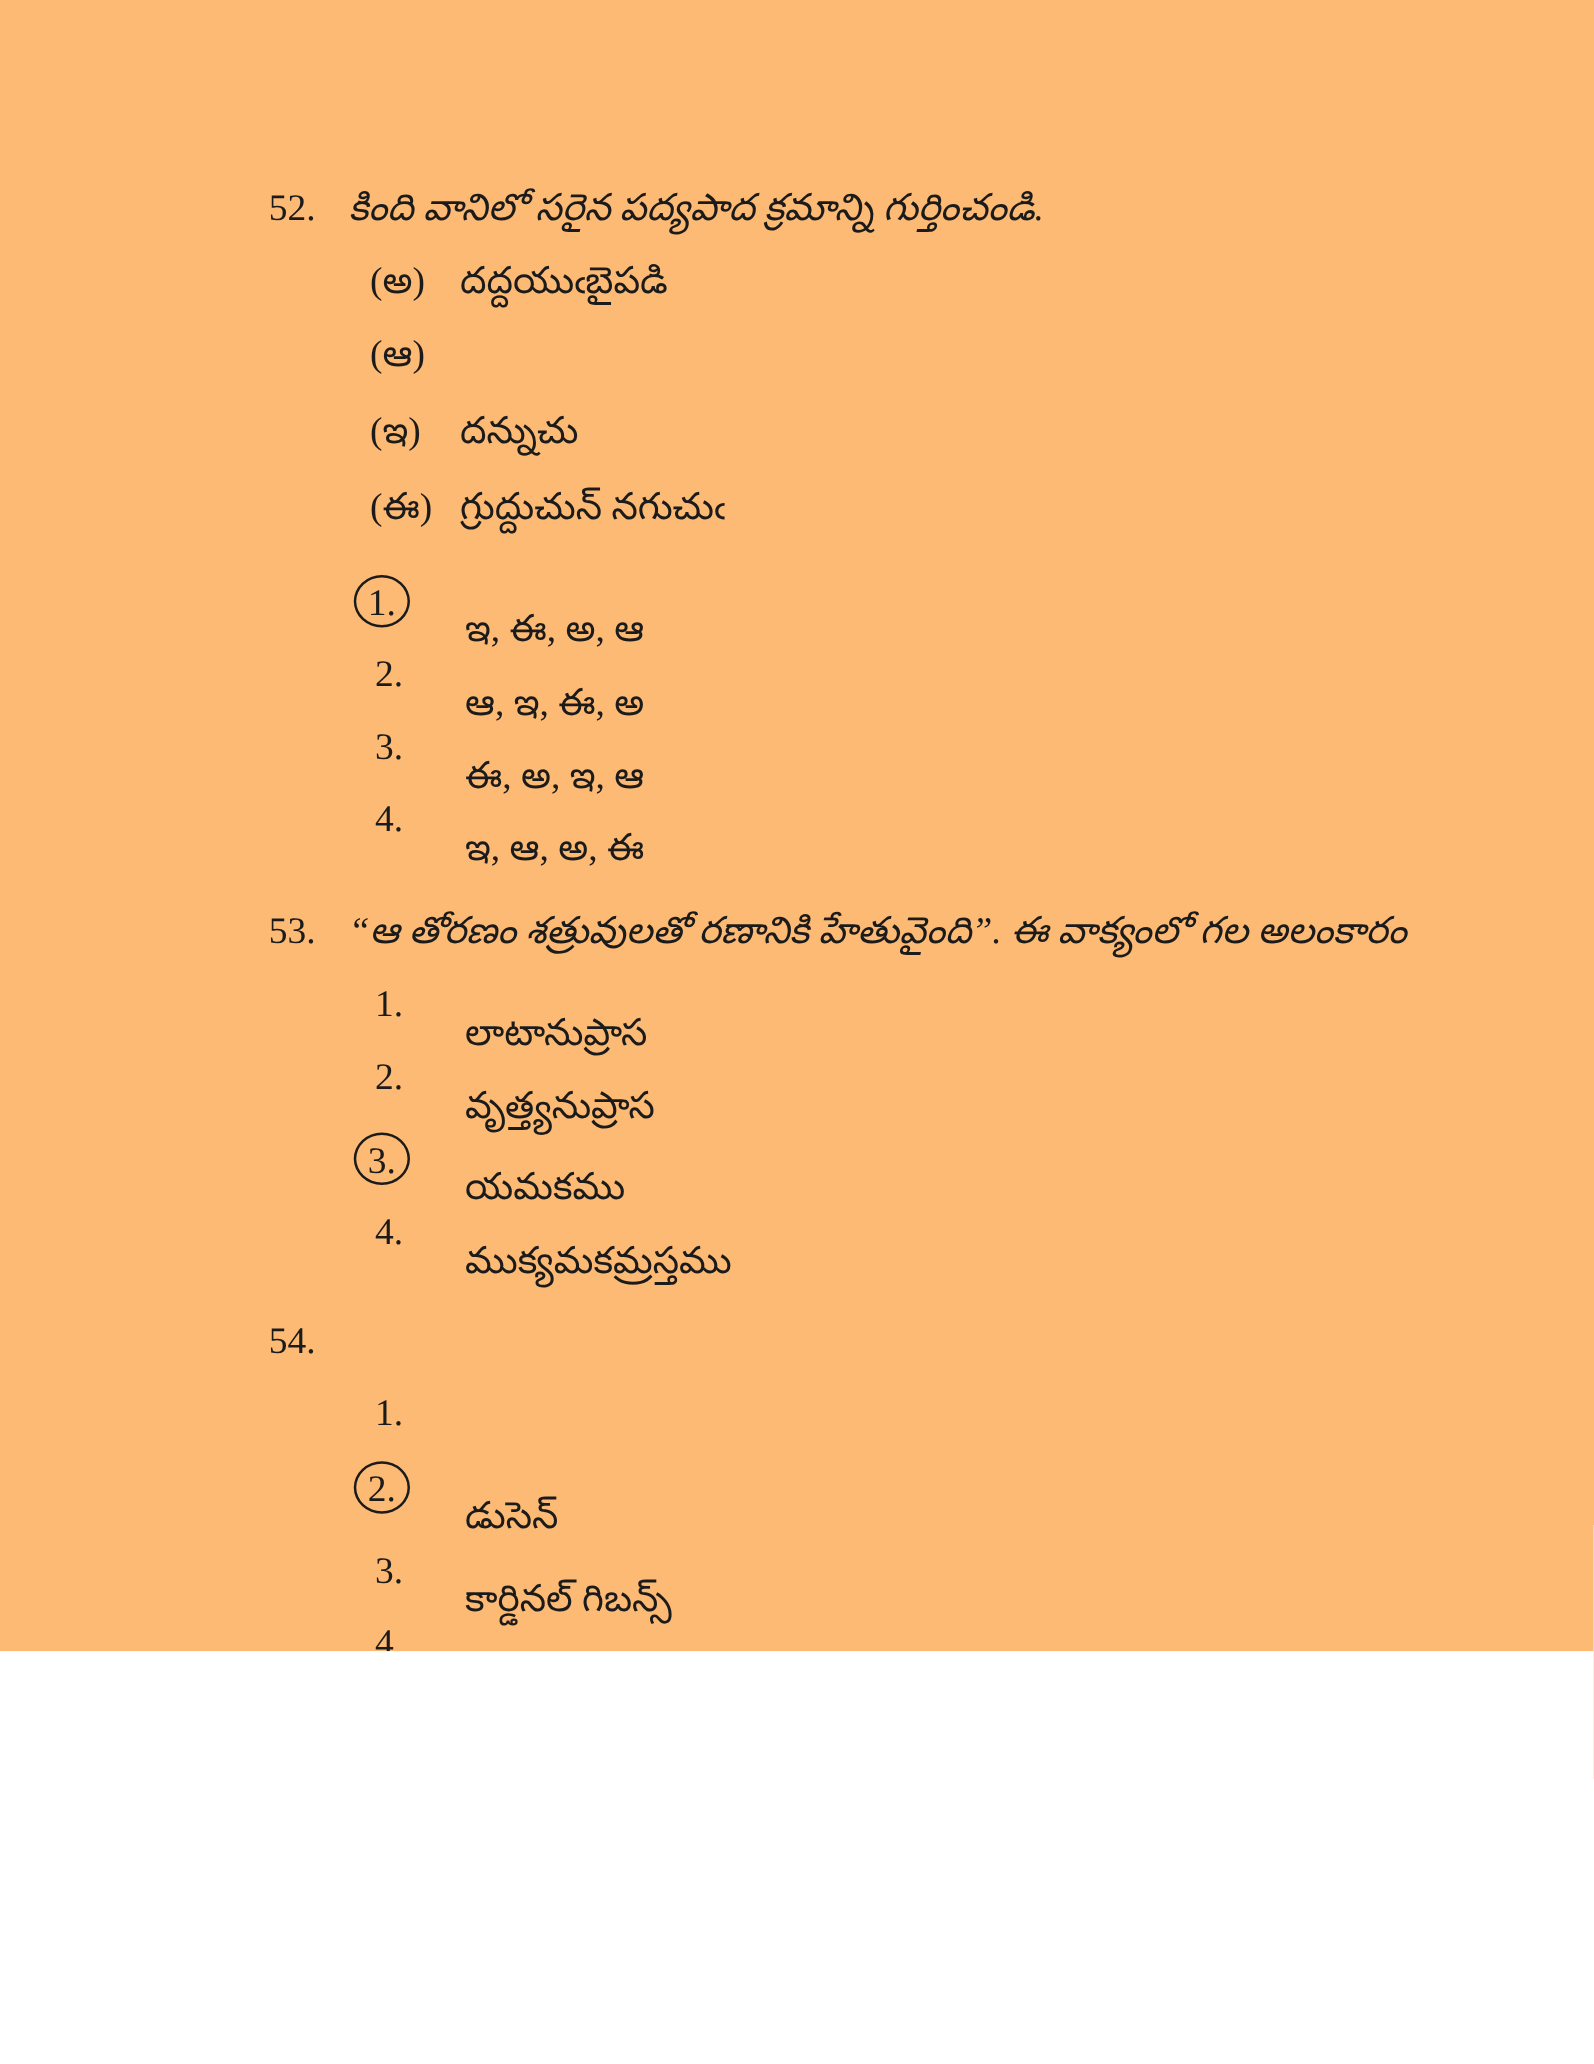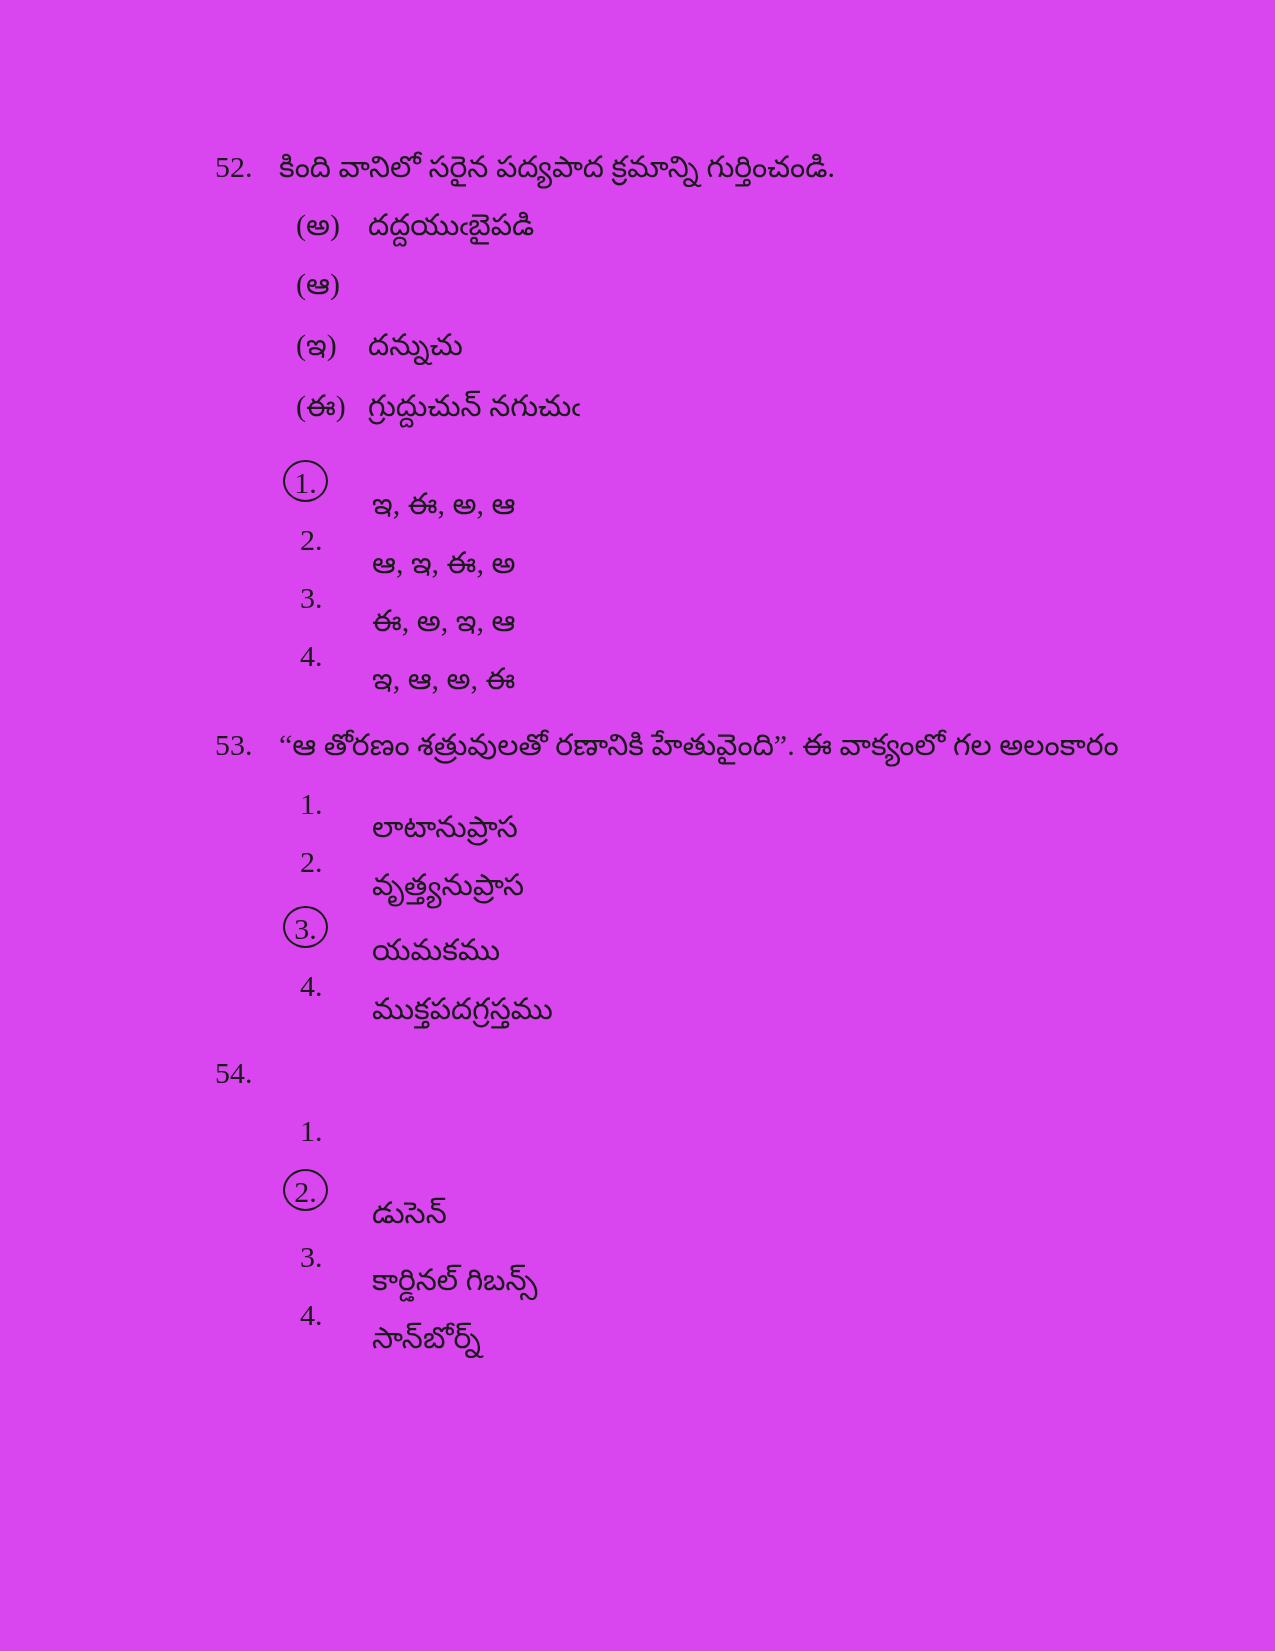--- a/index.html
+++ b/index.html
@@ -3,22 +3,22 @@
 <meta charset="utf-8">
 <style>
   html, body {
     margin: 0;
     padding: 0;
     background: #ffffff;
   }
   .page {
     position: relative;
     width: 1275px;
-    height: 1651px;
-    background: #d946ef;
+    height: 1321px;
+    background: #fdba74;
     font-family: "Liberation Serif", "DejaVu Serif", serif;
     color: #1b1b1b;
     overflow: hidden;
   }
   .row {
     position: absolute;
     left: 0;
     width: 100%;
     height: 44px;
     line-height: 44px;
@@ -27,20 +27,21 @@
   }
   .q-num {
     position: absolute;
     left: 215px;
     top: 0;
   }
   .q-text {
     position: absolute;
     left: 279px;
     top: 0;
+    font-style: italic;
   }
   .sub-label {
     position: absolute;
     left: 296px;
     top: 0;
   }
   .sub-text {
     position: absolute;
     left: 368px;
     top: 0;
@@ -124,21 +125,21 @@
   <div class="row" style="top:840px">
     <span class="choice-label" data-circled="false">2.</span>
     <span class="choice-text">వృత్త్యనుప్రాస</span>
   </div>
   <div class="row" style="top:905px">
     <span class="choice-label" data-circled="true">3.</span>
     <span class="choice-text">యమకము</span>
   </div>
   <div class="row" style="top:964px">
     <span class="choice-label" data-circled="false">4.</span>
-    <span class="choice-text">ముక్తపదగ్రస్తము</span>
+    <span class="choice-text">ముక్యమకమ్రస్తము</span>
   </div>
 
   <div class="row" style="top:1051px">
     <span class="q-num">54.</span>
   </div>
 
   <div class="row" style="top:1109px">
     <span class="choice-label" data-circled="false">1.</span>
   </div>
   <div class="row" style="top:1168px">

